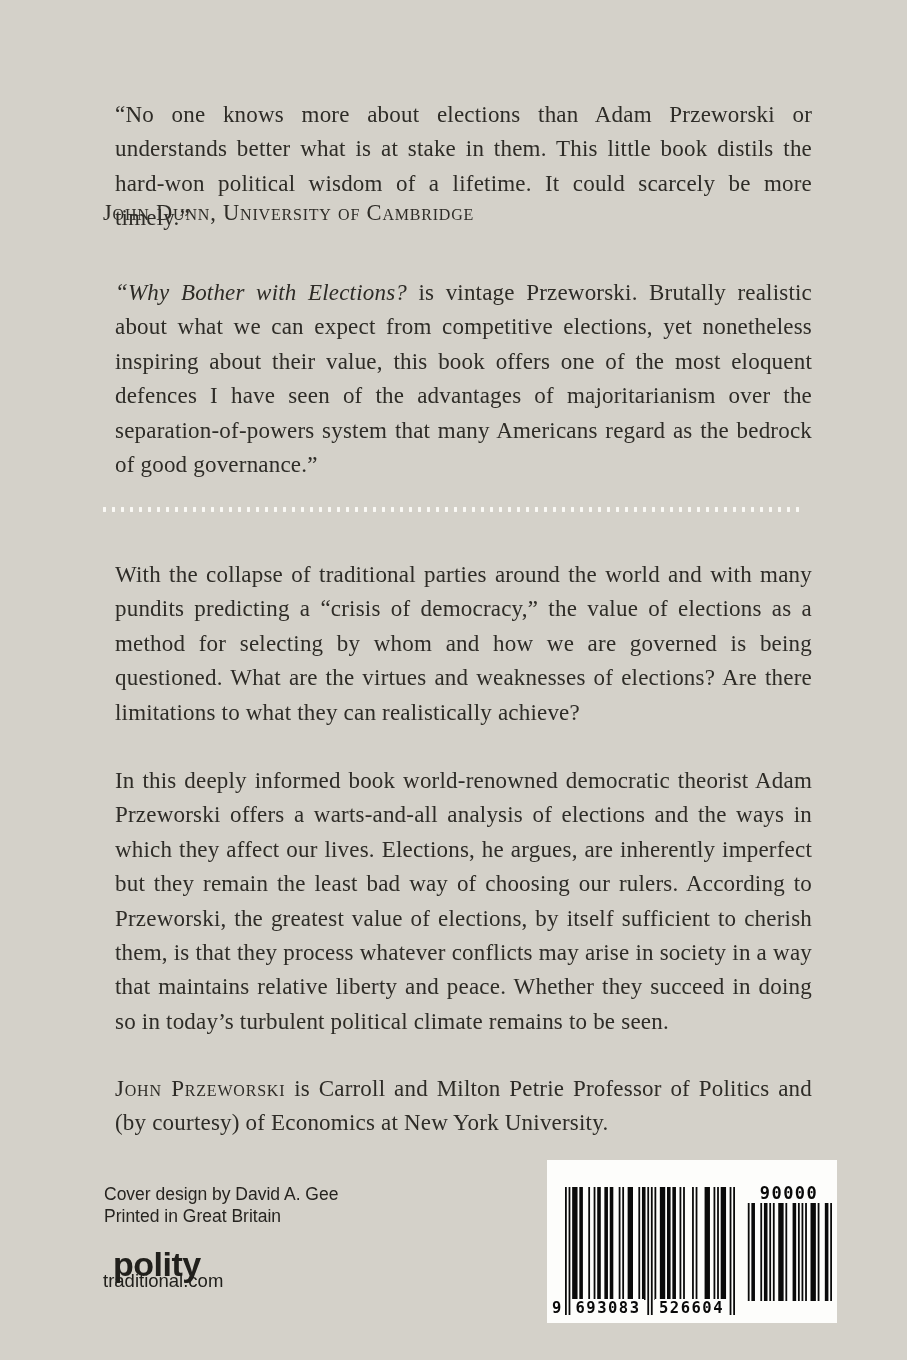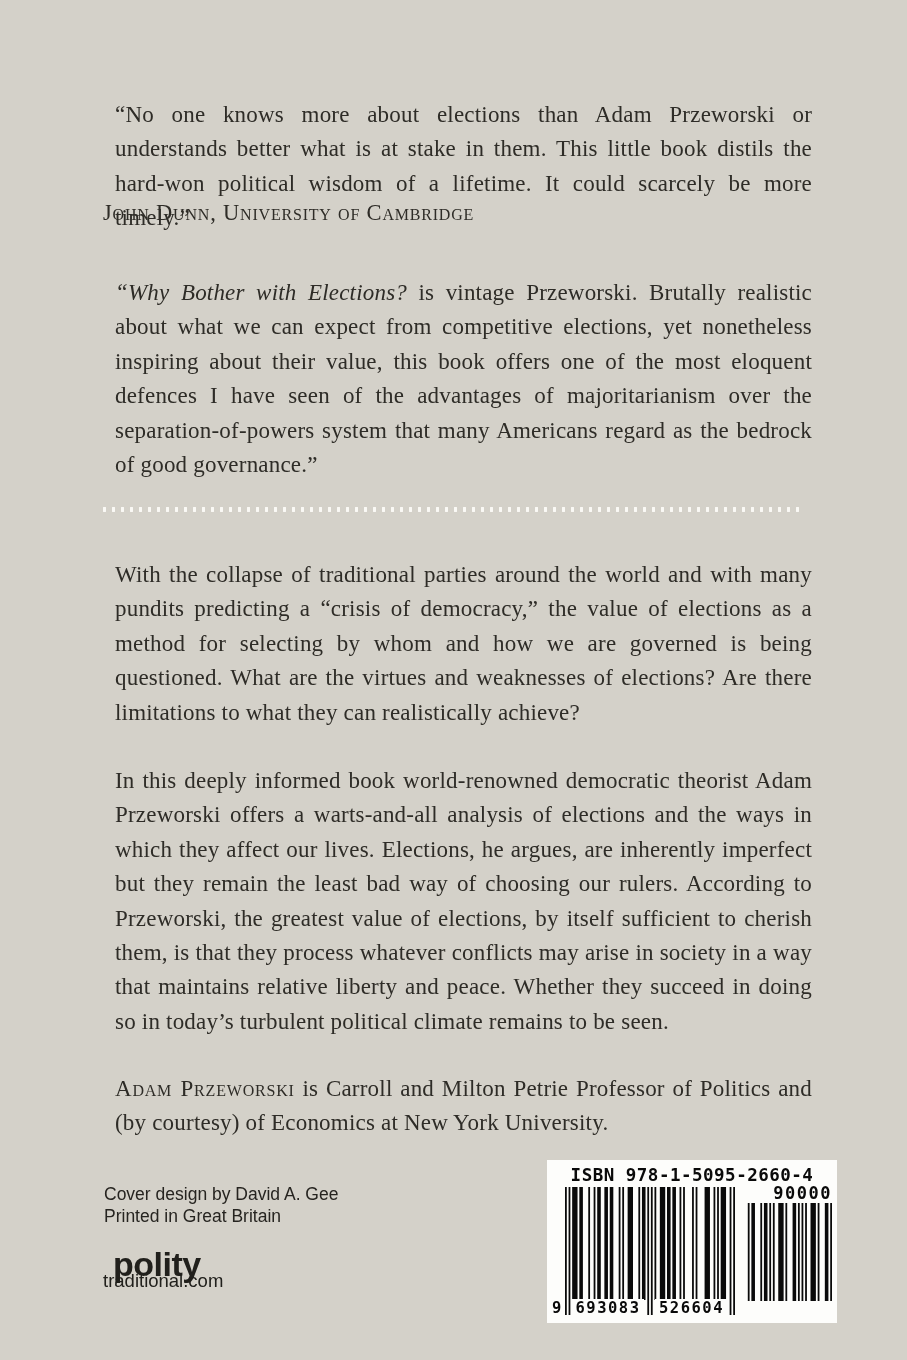--- a/index.html
+++ b/index.html
@@ -36,21 +36,21 @@
     position:absolute;left:103px;top:1270px;margin:0;
     font-family:"Liberation Sans",sans-serif;font-size:18.5px;color:#21201c;
   }
   .bc-panel{position:absolute;left:547px;top:1160px;width:290px;height:163px;background:#fdfdfb;}
   .bc-isbn{
     position:absolute;left:0;top:5px;width:100%;text-align:center;
     font-family:"DejaVu Sans Mono",monospace;font-weight:bold;font-size:17.5px;
     letter-spacing:.5px;color:#0a0a0a;
   }
   .bc-price{
-    position:absolute;left:199px;top:25px;width:86px;text-align:right;
+    position:absolute;left:199px;top:25px;width:86px;text-align:center;
     font-family:"DejaVu Sans Mono",monospace;font-weight:bold;font-size:17px;
     letter-spacing:1.5px;line-height:17px;color:#0a0a0a;
   }
   svg.bc-main{position:absolute;left:18px;top:27px;width:170px;height:128px;}
   svg.bc-addon{position:absolute;left:199px;top:43px;width:86px;height:98px;}
   .bc-panel svg rect{fill:#0a0a0a;}
   .bc-digit{
     position:absolute;top:139px;font-family:"DejaVu Sans Mono",monospace;font-weight:bold;
     font-size:15.5px;color:#0a0a0a;background:#fdfdfb;text-align:center;
     letter-spacing:1.5px;line-height:18px;
@@ -70,30 +70,29 @@
 
   <p class="quote" style="top:264px"><em>“Why Bother with Elections?</em><span> is vintage Przeworski. Brutally realistic about what we can expect from competitive elections, yet nonetheless inspiring about their value, this book offers one of the most eloquent defences I have seen of the advantages of majoritarianism over the separation-of-powers system that many Americans regard as the bedrock of good governance.”</span></p>
 
 
   <div class="dots"></div>
 
   <p class="para" style="top:546px">With the collapse of traditional parties around the world and with many pundits predicting a “crisis of democracy,” the value of elections as a method for selecting by whom and how we are governed is being questioned. What are the virtues and weaknesses of elections? Are there limitations to what they can realistically achieve?</p>
 
   <p class="para" style="top:752px">In this deeply informed book world-renowned democratic theorist Adam Przeworski offers a warts-and-all analysis of elections and the ways in which they affect our lives. Elections, he argues, are inherently imperfect but they remain the least bad way of choosing our rulers. According to Przeworski, the greatest value of elections, by itself sufficient to cherish them, is that they process whatever conflicts may arise in society in a way that maintains relative liberty and peace. Whether they succeed in doing so in today’s turbulent political climate remains to be seen.</p>
 
-  <p class="bio" style="top:1060px"><span class="sc">Adam Przeworski</span><span> is Carroll and Milton Petrie Professor of Politics and (by courtesy) of Economics at New York University.</span></p>
+  <p class="bio" style="top:1060px"><span class="sc">John Przeworski</span><span> is Carroll and Milton Petrie Professor of Politics and (by courtesy) of Economics at New York University.</span></p>
 
   <p class="credits"><span>Cover design by David A. Gee</span><br><span>Printed in Great Britain</span></p>
 
   <p class="polity">polity</p>
 
   <p class="website">traditional.com</p>
 
   <div class="bc-panel">
-    <div class="bc-isbn">ISBN 978-1-5095-2660-4</div>
     <div class="bc-price">90000</div>
     <svg class="bc-main" id="ean13-svg" preserveAspectRatio="none" viewBox="0 0 95 128">
         <rect x="0" y="0" width="1" height="128"></rect>
         <rect x="2" y="0" width="1" height="128"></rect>
         <rect x="4" y="0" width="3" height="113"></rect>
         <rect x="8" y="0" width="2" height="113"></rect>
         <rect x="13" y="0" width="1" height="113"></rect>
         <rect x="16" y="0" width="1" height="113"></rect>
         <rect x="18" y="0" width="2" height="113"></rect>
         <rect x="22" y="0" width="2" height="113"></rect>

